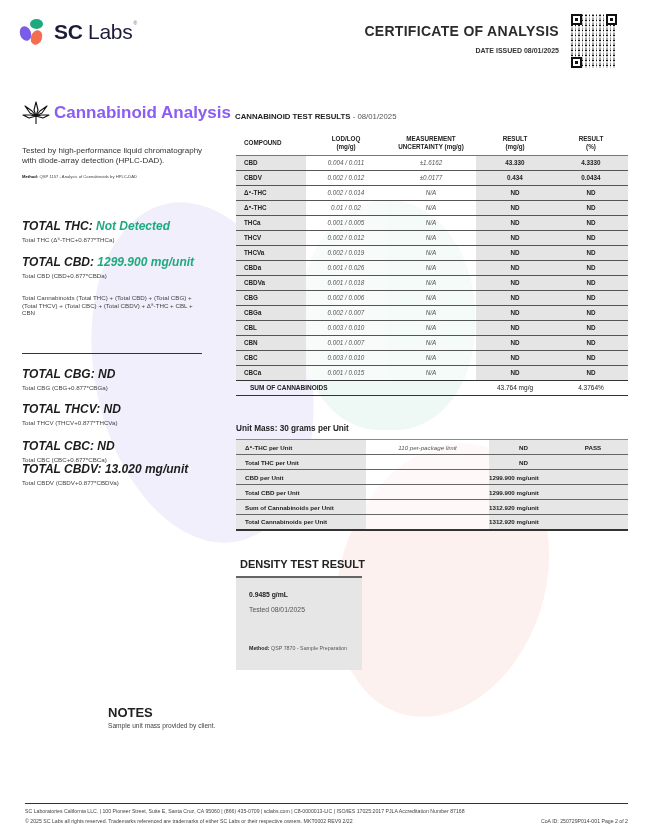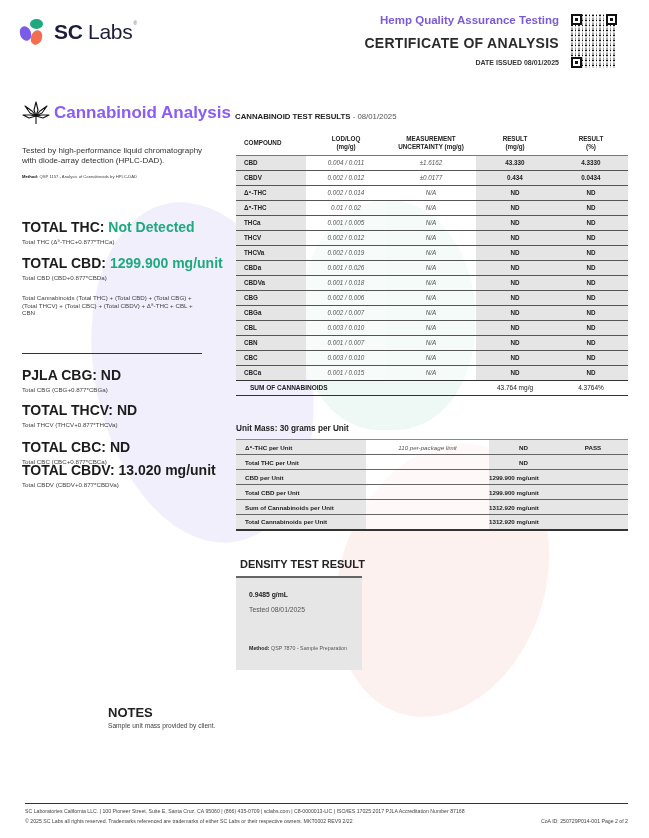--- a/index.html
+++ b/index.html
@@ -40,21 +40,21 @@
   
   .left { left: 22px; top: 100px; width: 210px; }
   .ca-head { display: flex; align-items: center; }
   .leaf { width: 28px; height: 26px; margin-right: 4px; }
   .ca-title { font-size: 17px; font-weight: 700; color: #8b5cf6; }
   .ca-desc { font-size: 8px; color: #333; line-height: 10px; margin-top: 20px; width: 185px; }
   .ca-method { font-size: 4.2px; color: #444; margin-top: 8px; }
   .ca-method b { color: #111; }
 
   .tot { position: absolute; left: 22px; z-index: 1; }
-  .tot-h { font-size: 14px; font-weight: 700; color: #1c1c1c; white-space: nowrap; }
+  .tot-h { font-size: 12px; font-weight: 700; color: #1c1c1c; white-space: nowrap; font-style: italic; }
   .tot-h .green { color: #1fa97f; }
   .tot-s { font-size: 6.2px; color: #444; margin-top: 3px; line-height: 7.5px; }
   .divider { left: 22px; top: 353px; width: 180px; height: 1px; background: #333; }
 
   
   .results-title { left: 235px; top: 112px; font-size: 7.8px; font-weight: 700; color: #222; }
   .results-title span { font-weight: 400; color: #555; }
   table { border-collapse: collapse; }
   .ctab { left: 236px; top: 132px; width: 392px; font-size: 6.3px; }
   .ctab th { font-size: 6.3px; font-weight: 700; color: #222; text-align: center; line-height: 8px; height: 23px; vertical-align: middle; }
@@ -106,21 +106,20 @@
 <div class="layer logo">
   <div class="logo-mark">
     <span class="dot d1"></span>
       <span class="dot d2"></span>
       <span class="dot d3"></span>
   </div>
   <div class="logo-text"><b>SC</b><span> Labs</span><span class="logo-tm">®</span></div>
 </div>
 
 <div class="layer hdr-right">
-  <div class="hdr-sub">Hemp Quality Assurance Testing</div>
   <div class="hdr-title">CERTIFICATE OF ANALYSIS</div>
   <div class="hdr-date">DATE ISSUED 08/01/2025</div>
 </div>
 
 <div class="layer qr">
   <div class="qr-inner"></div>
   <div class="qr-corner" style="left:0;top:0"></div>
   <div class="qr-corner" style="right:0;top:0"></div>
   <div class="qr-corner" style="left:0;bottom:0"></div>
 </div>
@@ -151,21 +150,21 @@
   <div class="tot-h"><span>TOTAL CBD: </span><span class="green">1299.900 mg/unit</span></div>
   <div class="tot-s">Total CBD (CBD+0.877*CBDa)</div>
 </div>
 <div class="tot" style="top:291px; width:210px">
   <div class="tot-s" style="width:180px">Total Cannabinoids (Total THC) + (Total CBD) + (Total CBG) + (Total THCV) + (Total CBC) + (Total CBDV) + Δ⁸-THC + CBL + CBN</div>
 </div>
 
 <div class="layer divider"></div>
 
 <div class="tot" style="top:367px">
-  <div class="tot-h"><span>PJLA CBG: </span><span>ND</span></div>
+  <div class="tot-h"><span>TOTAL CBG: </span><span>ND</span></div>
   <div class="tot-s">Total CBG (CBG+0.877*CBGa)</div>
 </div>
 <div class="tot" style="top:402px">
   <div class="tot-h"><span>TOTAL THCV: </span><span>ND</span></div>
   <div class="tot-s">Total THCV (THCV+0.877*THCVa)</div>
 </div>
 <div class="tot" style="top:439px">
   <div class="tot-h"><span>TOTAL CBC: </span><span>ND</span></div>
   <div class="tot-s">Total CBC (CBC+0.877*CBCa)</div>
 </div>

